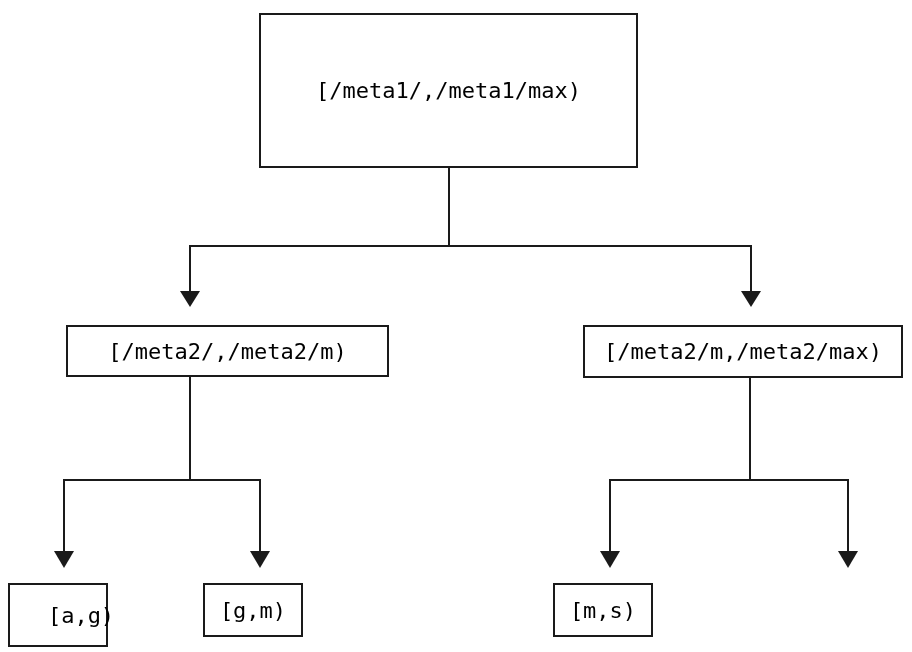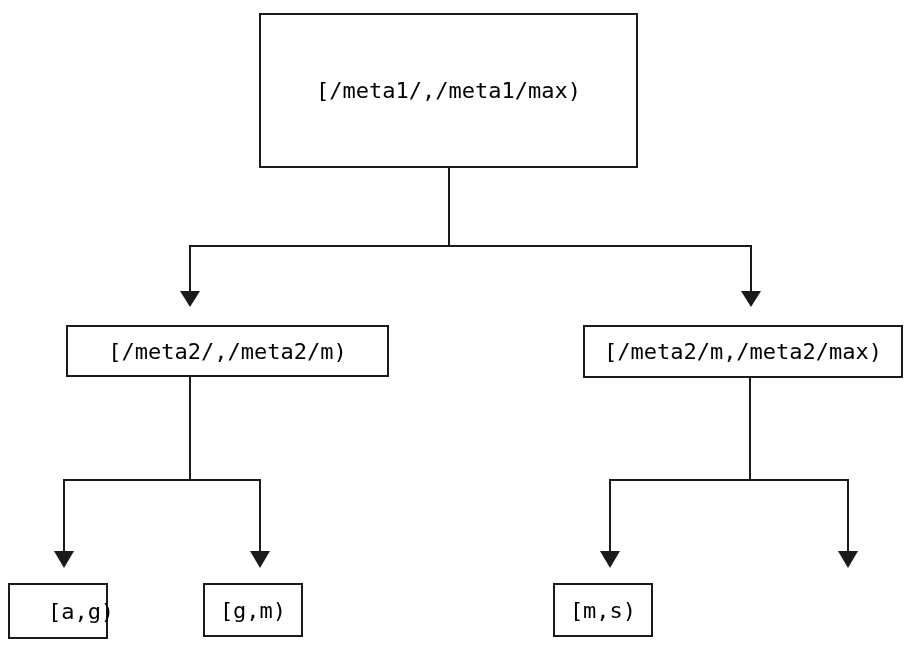--- a/index.html
+++ b/index.html
@@ -40,21 +40,21 @@
     display: flex;
     align-items: center;
     justify-content: center;
     font-size: 22px;
     color: #000000;
     white-space: nowrap;
   }
   .node-root  { left: 259px; top: 13px;  width: 379px; height: 155px; }
   .node-l2a   { left: 22px;  top: 325px; width: 323px; height: 52px; margin-left: 44px;  }
   .node-l2b   { left: 583px; top: 325px; width: 320px; height: 53px;  }
-  .node-leaf1 { left: 8px;   top: 583px; width: 100px; height: 56px; padding-left: 46px;  }
+  .node-leaf1 { left: 8px;   top: 583px; width: 100px; height: 64px; padding-left: 46px;  }
   .node-leaf2 { left: 203px; top: 583px; width: 100px; height: 54px;  }
   .node-leaf3 { left: 553px; top: 583px; width: 100px; height: 54px; text-align: right;  }
   .node-leaf4 { left: 778px; top: 583px; width: 125px; height: 54px;  }
 </style>
 </head>
 <body>
 
 <div class="canvas">
 
   <svg class="edges" viewBox="0 0 912 652" aria-hidden="true">

